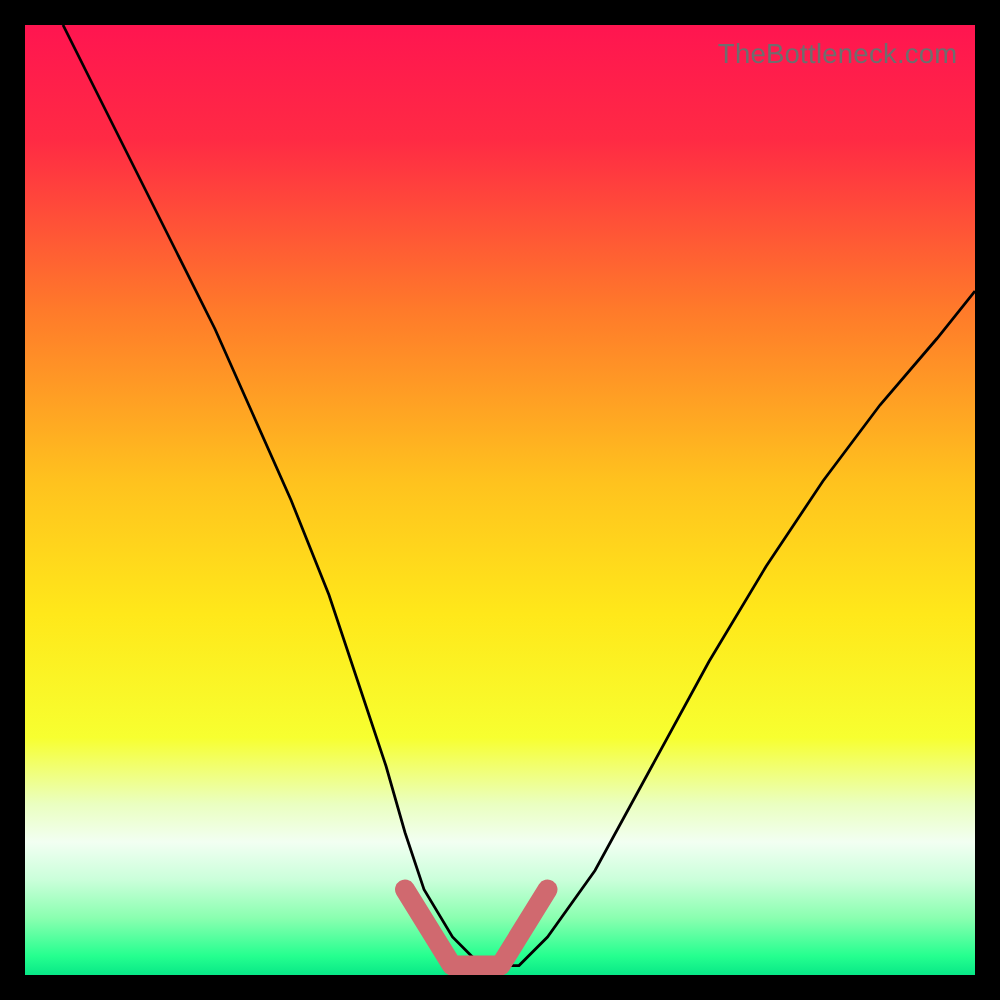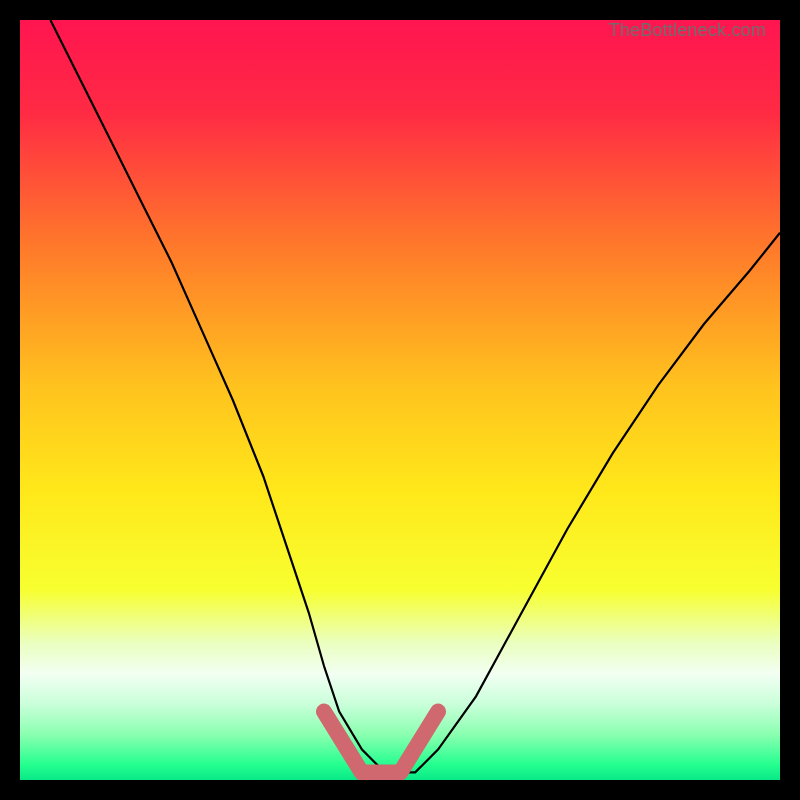--- a/index.html
+++ b/index.html
@@ -22,24 +22,24 @@
   .gradient-area {
     position: absolute;
     left: 10px;
     top: 10px;
     width: 760px;
     height: 760px;
     overflow: hidden;
   }
   .watermark {
     position: absolute;
-    top: 0;
+    top: 10px;
     right: 14px;
     color: #6e6e6e;
-    font-size: 18px;
+    font-size: 22px;
     font-weight: 500;
     letter-spacing: 0.2px;
     z-index: 50;
     user-select: none;
   }
   svg {
     position: absolute;
     left: 0;
     top: 0;
   }

